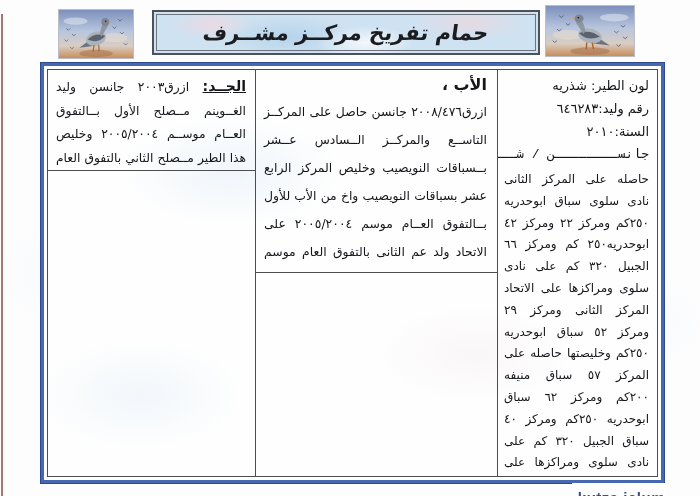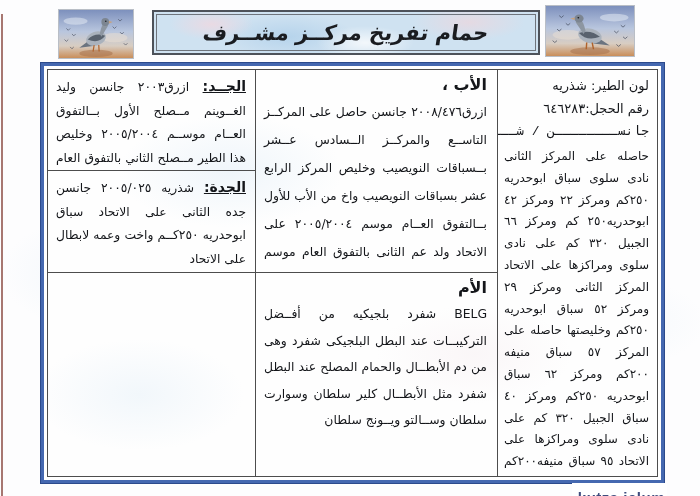--- a/index.html
+++ b/index.html
@@ -186,43 +186,37 @@
       </g>
     </svg>
   </div>
 
   <div class="tableframe">
     <div class="frame-blue">
       <div class="tableinner">
 
         <div class="col info">
           <div class="iline">لون الطير: شذريه</div>
-          <div class="iline">رقم الحجل:٦٤٦٢٨٣</div>
+          <div class="iline">رقم وليد:٦٤٦٢٨٣</div>
+          <div class="iline">السنة:٢٠١٠</div>
           <div class="iline strain">جانســــــــن / شــــــــفرد</div>
           <p class="achv">حاصله على المركز الثانى نادى سلوى سباق ابوحدريه ٢٥٠كم ومركز ٢٢ ومركز ٤٢ ابوحدريه٢٥٠ كم ومركز ٦٦ الجبيل ٣٢٠ كم على نادى سلوى ومراكزها على الاتحاد المركز الثانى ومركز ٢٩ ومركز ٥٢ سباق ابوحدريه ٢٥٠كم وخليصتها حاصله على المركز ٥٧ سباق منيفه ٢٠٠كم ومركز ٦٢ سباق ابوحدريه ٢٥٠كم ومركز ٤٠ سباق الجبيل ٣٢٠ كم على نادى سلوى ومراكزها على الاتحاد ٩٥ سباق منيفه٢٠٠كم و٧٧ سباق اوبحدريه ٣٢٠كم موسم ٢٠١٠</p>
         </div>
 
         <div class="col parents">
           <div class="cell father">
             <h2 class="ptitle">الأب ،</h2>
             <p class="ptext">ازرق٢٠٠٨/٤٧٦ جانسن حاصل على المركــز التاســع والمركــز الــسادس عــشر بــسباقات النويصيب وخليص المركز الرابع عشر بسباقات النويصيب واخ من الأب للأول بــالتفوق العــام موسم ٢٠٠٥/٢٠٠٤ على الاتحاد ولد عم الثانى بالتفوق العام موسم ٢٠٠٥/٢٠٠٤</p>
           </div>
-          <div class="cell mother">
-            <h2 class="ptitle">الأم</h2>
-            <p class="ptext">BELG شفرد بلجيكيه من أفــضل التركيبــات عند البطل البلجيكى شفرد وهى من دم الأبطــال والحمام المصلح عند البطل شفرد مثل الأبطــال كلير سلطان وسوارت سلطان وســالتو ويــونج سلطان</p>
-          </div>
         </div>
 
         <div class="col grand">
           <div class="cell g1">
             <p class="gtext"><span class="glabel">الجــد:</span> <span>ازرق٢٠٠٣ جانسن وليد الغــوينم مــصلح الأول بــالتفوق العــام موســم ٢٠٠٥/٢٠٠٤ وخليص هذا الطير مــصلح الثاني بالتفوق العام ٢٠٠٥/٢٠٠٤</span></p>
           </div>
-          <div class="cell g2">
-            <p class="gtext"><span class="glabel">الجدة:</span> <span>شذريه ٢٠٠٥/٠٢٥ جانسن جده الثانى على الاتحاد سباق ابوحدريه ٢٥٠كــم واخت وعمه لابطال على الاتحاد</span></p>
-          </div>
         </div>
 
       </div>
     </div>
   </div>
 
   <div class="watermark">
     <span>kutza jelum</span>
   </div>
 </div>

